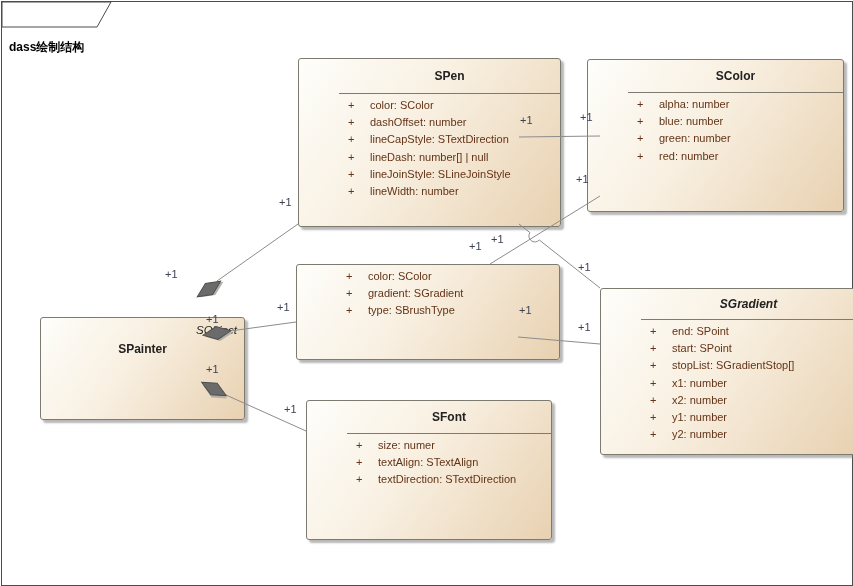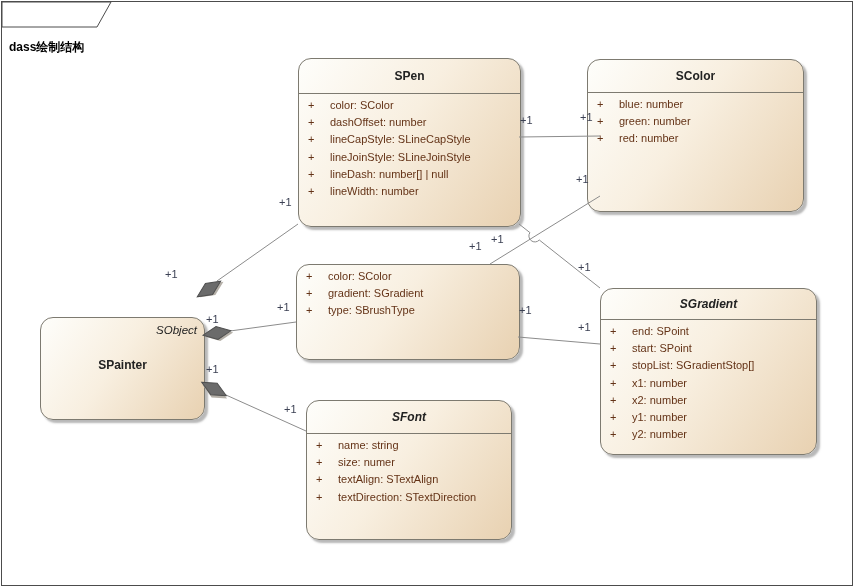--- a/index.html
+++ b/index.html
@@ -13,43 +13,44 @@
     border:1px solid #4c4c4c;
   }
   .frame-tab-text {
     position:absolute; left:9px; top:7px;
     font:bold 12px "Liberation Sans", sans-serif; color:#000000;
     white-space:nowrap;
     margin-top:32px;
   }
   .uml-class {
     position:absolute;
-    border:1px solid #7d7a70; border-radius:13px;
+    border:1px solid #7d7a70; border-radius:3px;
     background:linear-gradient(125deg, #fefefb 0%, #f8efe0 45%, #e8d1b1 100%);
     box-shadow:3px 3px 2px rgba(125,125,125,0.55);
+    padding-left:40px;
   }
   .uml-title {
     display:flex; align-items:center; justify-content:center;
     font:bold 12px "Liberation Sans", sans-serif; color:#222;
     border-bottom:1px solid #7d7a70;
   }
   .uml-title.italic { font-style:italic; }
   ul.attrs { list-style:none; margin:0; padding:5px 0 0 0; }
   ul.attrs li {
     height:17.2px; line-height:17.2px;
     font:11px "Liberation Sans", sans-serif; color:#643317;
     white-space:nowrap; overflow:hidden;
   }
   ul.attrs li .vis { display:inline-block; width:22px; padding-left:9px; }
   .stereotype {
     position:absolute; top:6px; right:7px;
     font:italic 11.5px "Liberation Sans", sans-serif; color:#222;
   }
   .painter-name {
-    position:absolute; top:40px; left:0; right:0; text-align:center;
+    position:absolute; top:24px; left:0; right:0; text-align:center;
     font:bold 12px "Liberation Sans", sans-serif; color:#222;
   }
   svg.connector-layer {
     position:absolute; left:0; top:0; width:853px; height:586px;
     pointer-events:none;
   }
   .mult {
     position:absolute;
     font:11px "Liberation Sans", sans-serif; color:#3c4154;
     white-space:nowrap;
@@ -62,32 +63,33 @@
 
   <div class="frame-border"></div>
 
   <div class="uml-class" style="left:298px; top:58px; width:221px; height:167px;">
     <div class="uml-title" style="height:34px;">
         <span>SPen</span>
       </div>
     <ul class="attrs">
         <li><span class="vis">+</span><span>color: SColor</span></li>
         <li><span class="vis">+</span><span>dashOffset: number</span></li>
-        <li><span class="vis">+</span><span>lineCapStyle: SLineCapStyle</span></li>
+        <li><span class="vis">+</span><span>lineCapStyle: STextDirection</span></li>
+        <li><span class="vis">+</span><span>lineDash: number[] | null</span></li>
         <li><span class="vis">+</span><span>lineJoinStyle: SLineJoinStyle</span></li>
-        <li><span class="vis">+</span><span>lineDash: number[] | null</span></li>
         <li><span class="vis">+</span><span>lineWidth: number</span></li>
       </ul>
   </div>
 
   <div class="uml-class" style="left:587px; top:59px; width:215px; height:151px;">
     <div class="uml-title" style="height:32px;">
         <span>SColor</span>
       </div>
     <ul class="attrs">
+        <li><span class="vis">+</span><span>alpha: number</span></li>
         <li><span class="vis">+</span><span>blue: number</span></li>
         <li><span class="vis">+</span><span>green: number</span></li>
         <li><span class="vis">+</span><span>red: number</span></li>
       </ul>
   </div>
 
   <div class="uml-class" style="left:296px; top:264px; width:222px; height:94px;">
     <ul class="attrs">
         <li><span class="vis">+</span><span>color: SColor</span></li>
         <li><span class="vis">+</span><span>gradient: SGradient</span></li>
@@ -104,25 +106,24 @@
         <li><span class="vis">+</span><span>start: SPoint</span></li>
         <li><span class="vis">+</span><span>stopList: SGradientStop[]</span></li>
         <li><span class="vis">+</span><span>x1: number</span></li>
         <li><span class="vis">+</span><span>x2: number</span></li>
         <li><span class="vis">+</span><span>y1: number</span></li>
         <li><span class="vis">+</span><span>y2: number</span></li>
       </ul>
   </div>
 
   <div class="uml-class" style="left:306px; top:400px; width:204px; height:138px;">
-    <div class="uml-title" style="height:32px;font-style:italic;">
+    <div class="uml-title" style="height:32px;">
         <span>SFont</span>
       </div>
     <ul class="attrs">
-        <li><span class="vis">+</span><span>name: string</span></li>
         <li><span class="vis">+</span><span>size: numer</span></li>
         <li><span class="vis">+</span><span>textAlign: STextAlign</span></li>
         <li><span class="vis">+</span><span>textDirection: STextDirection</span></li>
       </ul>
   </div>
 
   <div class="uml-class" style="left:40px; top:295px; width:163px; height:101px;margin-top:22px;">
     <span class="stereotype">SObject</span>
     <span class="painter-name">SPainter</span>
   </div>

